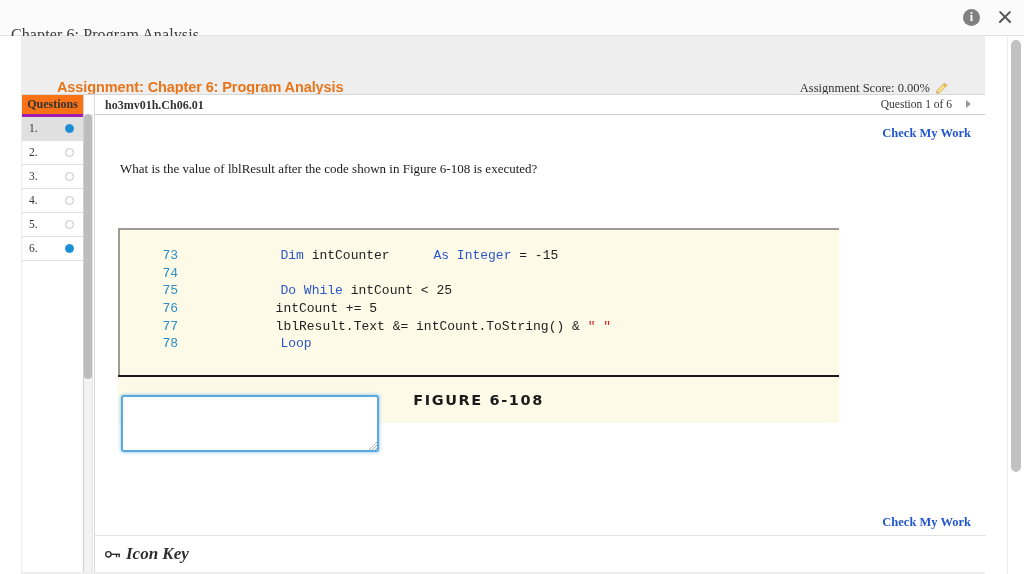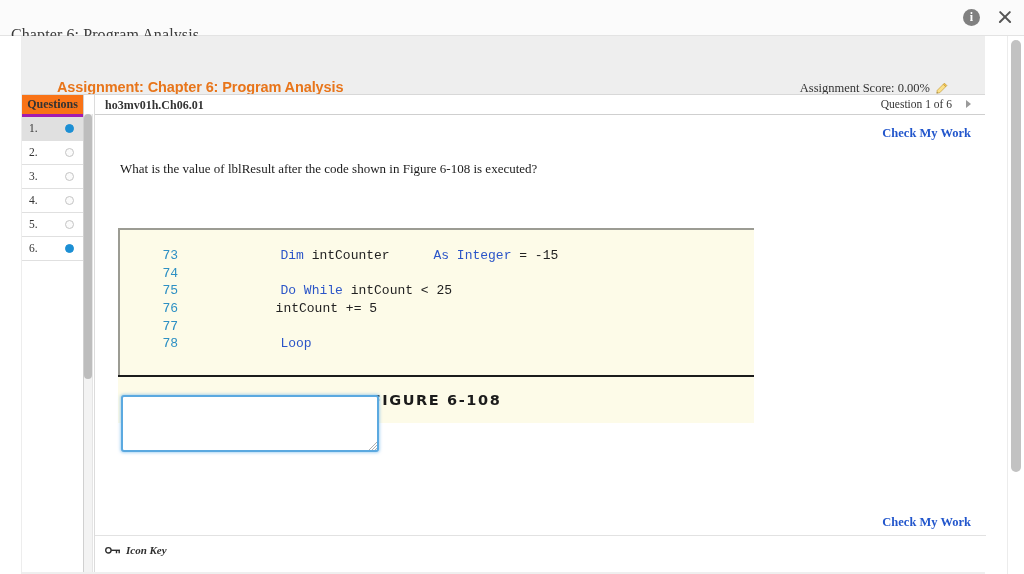--- a/index.html
+++ b/index.html
@@ -296,21 +296,21 @@
     font-family: "Liberation Serif", serif;
     font-size: 13px;
     color: #1a1a1a;
     white-space: nowrap;
   }
 
   
   .figure {
     position: absolute;
     left: 23px; top: 133px;
-    width: 636px;
+    width: 721px;
     background: #fdfbe8;
   }
   .code-box {
     margin: 0;
     padding: 17px 0 22px 0;
     background: #fdfbe8;
     border-top: 2px solid #9c9c93;
     border-left: 2px solid #9c9c93;
     min-height: 122px;
     box-sizing: border-box;
@@ -390,21 +390,21 @@
     position: absolute;
     left: 10px; top: 449px;
     display: flex;
     align-items: center;
     gap: 5px;
     cursor: pointer;
   }
   .key-icon { width: 16px; height: 11px; display: block; }
   .icon-key-label {
     font-family: "Liberation Serif", serif;
-    font-size: 11px;
+    font-size: 17px;
     font-weight: bold;
     font-style: italic;
     color: #2e2e2e;
   }
   .bottom-edge {
     position: absolute;
     left: 22px; top: 536px;
     width: 963px; height: 2px;
     background: #efefef;
   }
@@ -495,21 +495,21 @@
       <a class="checkwork-link checkwork-top">Check My Work</a>
 
       <div class="q-text">What is the value of lblResult after the code shown in Figure 6-108 is executed?</div>
 
       <div class="figure">
         <div class="code-box" id="code-box">
             <div class="code-line"><span class="ln">73</span><span class="code-text"><span>        </span><span class="kw">Dim</span><span> intCounter </span><span class="kw">As Integer</span><span> = -15</span></span></div>
             <div class="code-line"><span class="ln">74</span><span class="code-text"></span></div>
             <div class="code-line"><span class="ln">75</span><span class="code-text"><span>        </span><span class="kw">Do While</span><span> intCount &lt; 25</span></span></div>
             <div class="code-line"><span class="ln">76</span><span class="code-text"><span>            intCount += 5</span></span></div>
-            <div class="code-line"><span class="ln">77</span></div>
+            <div class="code-line"><span class="ln">77</span><span class="code-text"><span>            lblResult.Text &amp;= intCount.ToString() &amp; </span><span class="str">" "</span></span></div>
             <div class="code-line"><span class="ln">78</span><span class="code-text"><span>        </span><span class="kw">Loop</span></span></div>
           </div>
         <div class="fig-rule"></div>
         <div class="fig-caption">FIGURE 6-108</div>
       </div>
 
       <div class="answer-wrap">
         <textarea class="answer-box" placeholder="" style=""></textarea>
         <svg class="resize-grip" viewBox="0 0 10 10">
           <path d="M9 1 L1 9 M9 4 L4 9 M9 7 L7 9" stroke="#b0b0b0" stroke-width="1" fill="none"></path>

